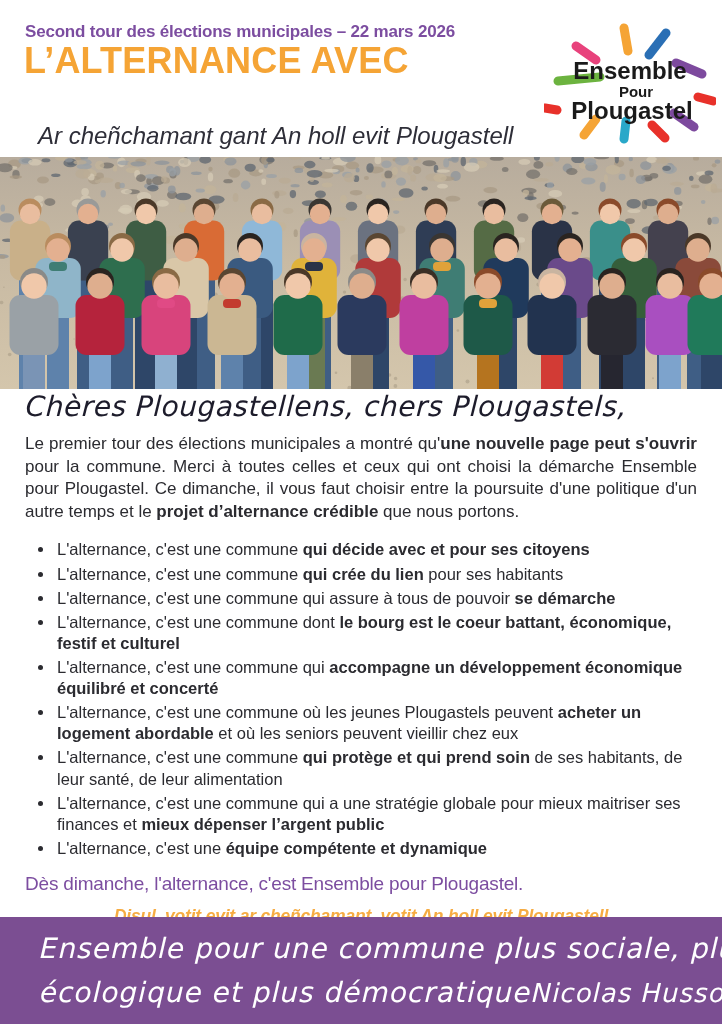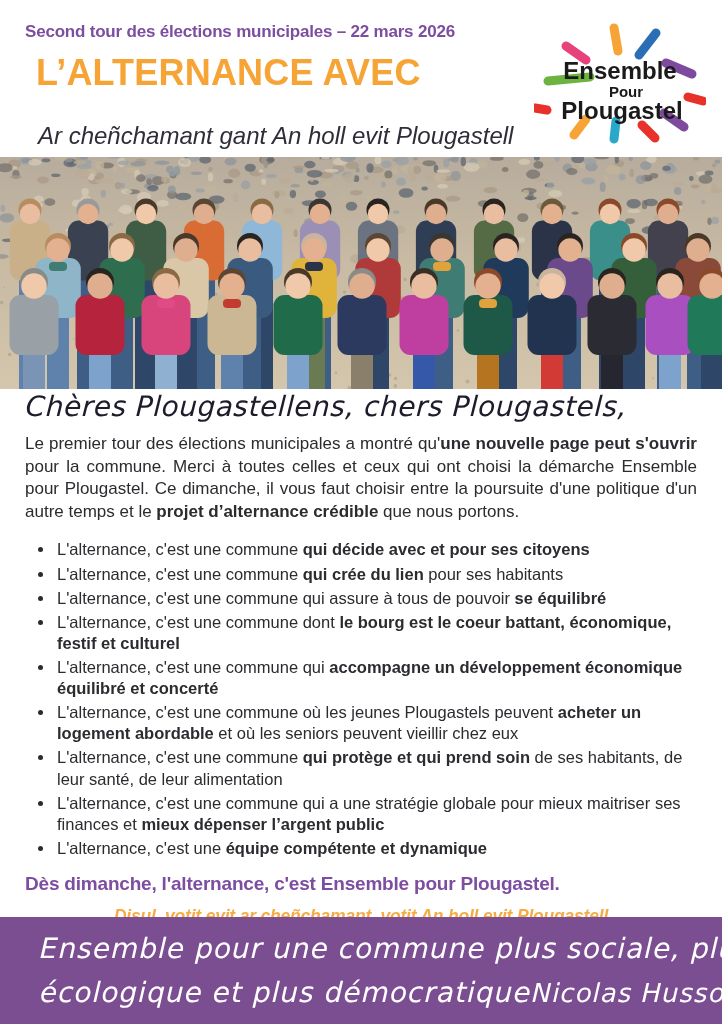--- a/index.html
+++ b/index.html
@@ -4,36 +4,36 @@
 <style>
   html,body{margin:0;padding:0;background:#e8e8e8;}
   .page{
     position:relative;width:722px;height:1024px;margin:0 auto;
     background:#ffffff;overflow:hidden;
     font-family:"Liberation Sans",sans-serif;color:var(--ink,#2b2b30);
   }
   
   .topline{position:absolute;left:25px;top:22px;font-size:17px;font-weight:700;
     color:var(--purple,#7c4da0);letter-spacing:-0.2px;}
-  .title{position:absolute;left:24px;top:40px;margin:12px;font-size:36px;line-height:42px;
+  .title{position:absolute;left:24px;top:40px;margin:0;font-size:36px;line-height:42px;
     font-weight:800;color:var(--orange,#f5a435);letter-spacing:0.2px;white-space:nowrap;}
   .subtitle{position:absolute;left:38px;top:122px;font-size:24px;font-style:italic;
     font-weight:500;color:#2e2e38;white-space:nowrap;}
-  .logo{position:absolute;right:16px;top:20px;width:172px;height:126px;}
+  .logo{position:absolute;right:6px;top:20px;width:172px;height:126px;}
   
   .photo{position:absolute;left:0;top:157px;width:722px;height:232px;overflow:hidden;}
   
   .letter{position:absolute;left:25px;right:25px;top:390px;}
   .handwrite{font-family:"DejaVu Sans",cursive;font-style:italic;}
   .salutation{font-size:28px;letter-spacing:0.5px;color:#1d1c2b;transform:skewX(-3deg);
     transform-origin:left bottom;white-space:nowrap;}
   .intro{margin:10px 0 0 0;font-size:17px;line-height:1.33;text-align:justify;color:var(--ink,#2b2b30);}
   .bullets{margin:16px 0 0 0;padding-left:30px;font-size:16.5px;line-height:1.28;color:var(--ink,#2b2b30);}
   .bullets li{margin-bottom:3px;padding-left:2px;}
-  .closing{margin-top:14px;font-size:19px;font-weight:700;color:var(--purple,#7c4da0);letter-spacing:-0.2px;}
+  .closing{margin-top:14px;font-size:19px;font-weight:400;color:var(--purple,#7c4da0);letter-spacing:-0.2px;}
   .breton-line{margin-top:11px;text-align:center;font-size:17.5px;font-style:italic;font-weight:600;
     color:var(--orange2,#f6ac43);letter-spacing:-0.2px;}
   
   .footer{position:absolute;left:0;bottom:0;width:722px;height:107px;
     background:var(--footer-bg,#7b4e92);color:#ffffff;box-sizing:border-box;
     padding:10px 40px 0 40px;}
   .footer .fl{font-size:28px;line-height:44px;letter-spacing:1px;transform:skewX(-2deg);white-space:nowrap;}
   .footer .row2{display:flex;justify-content:space-between;align-items:baseline;}
   .footer .sig{font-size:26px;}
   b,.bseg{font-weight:700;margin-top:28px;}
@@ -611,21 +611,21 @@
         <circle cx="712" cy="125" r="14" fill="#8a4a2a"></circle>
         <circle cx="712" cy="129" r="12.7" fill="#e3b090"></circle>
       </svg></div>
 
   <main class="letter">
     <div class="salutation handwrite">Chères Plougastellens, chers Plougastels,</div>
     <p class="intro" id="intro"><span>Le premier tour des élections municipales a montré qu'</span><span class="bseg">une nouvelle page peut s'ouvrir</span><span> pour la commune. Merci à toutes celles et ceux qui ont choisi la démarche Ensemble pour Plougastel. Ce dimanche, il vous faut choisir entre la poursuite d'une politique d'un autre temps et le </span><span class="bseg">projet d’alternance crédible</span><span> que nous portons.</span></p>
     <ul class="bullets" id="bullets">
         <li><span>L'alternance, c'est une commune </span><span class="bseg">qui décide avec et pour ses citoyens</span></li>
         <li><span>L'alternance, c'est une commune </span><span class="bseg">qui crée du lien</span><span> pour ses habitants</span></li>
-        <li><span>L'alternance, c'est une commune qui assure à tous de pouvoir </span><span class="bseg">se équilibré</span></li>
+        <li><span>L'alternance, c'est une commune qui assure à tous de pouvoir </span><span class="bseg">se démarche</span></li>
         <li><span>L'alternance, c'est une commune dont </span><span class="bseg">le bourg est le coeur battant, économique, festif et culturel</span></li>
         <li><span>L'alternance, c'est une commune qui </span><span class="bseg">accompagne un développement économique équilibré et concerté</span></li>
         <li><span>L'alternance, c'est une commune où les jeunes Plougastels peuvent </span><span class="bseg">acheter un logement abordable</span><span> et où les seniors peuvent vieillir chez eux</span></li>
         <li><span>L'alternance, c'est une commune </span><span class="bseg">qui protège et qui prend soin</span><span> de ses habitants, de leur santé, de leur alimentation</span></li>
         <li><span>L'alternance, c'est une commune qui a une stratégie globale pour mieux maitriser ses finances et </span><span class="bseg">mieux dépenser l’argent public</span></li>
         <li><span>L'alternance, c'est une </span><span class="bseg">équipe compétente et dynamique</span></li>
       </ul>
     <div class="closing">Dès dimanche, l'alternance, c'est Ensemble pour Plougastel.</div>
     <div class="breton-line">Disul, votit evit ar cheñchamant, votit An holl evit Plougastell</div>
   </main>

